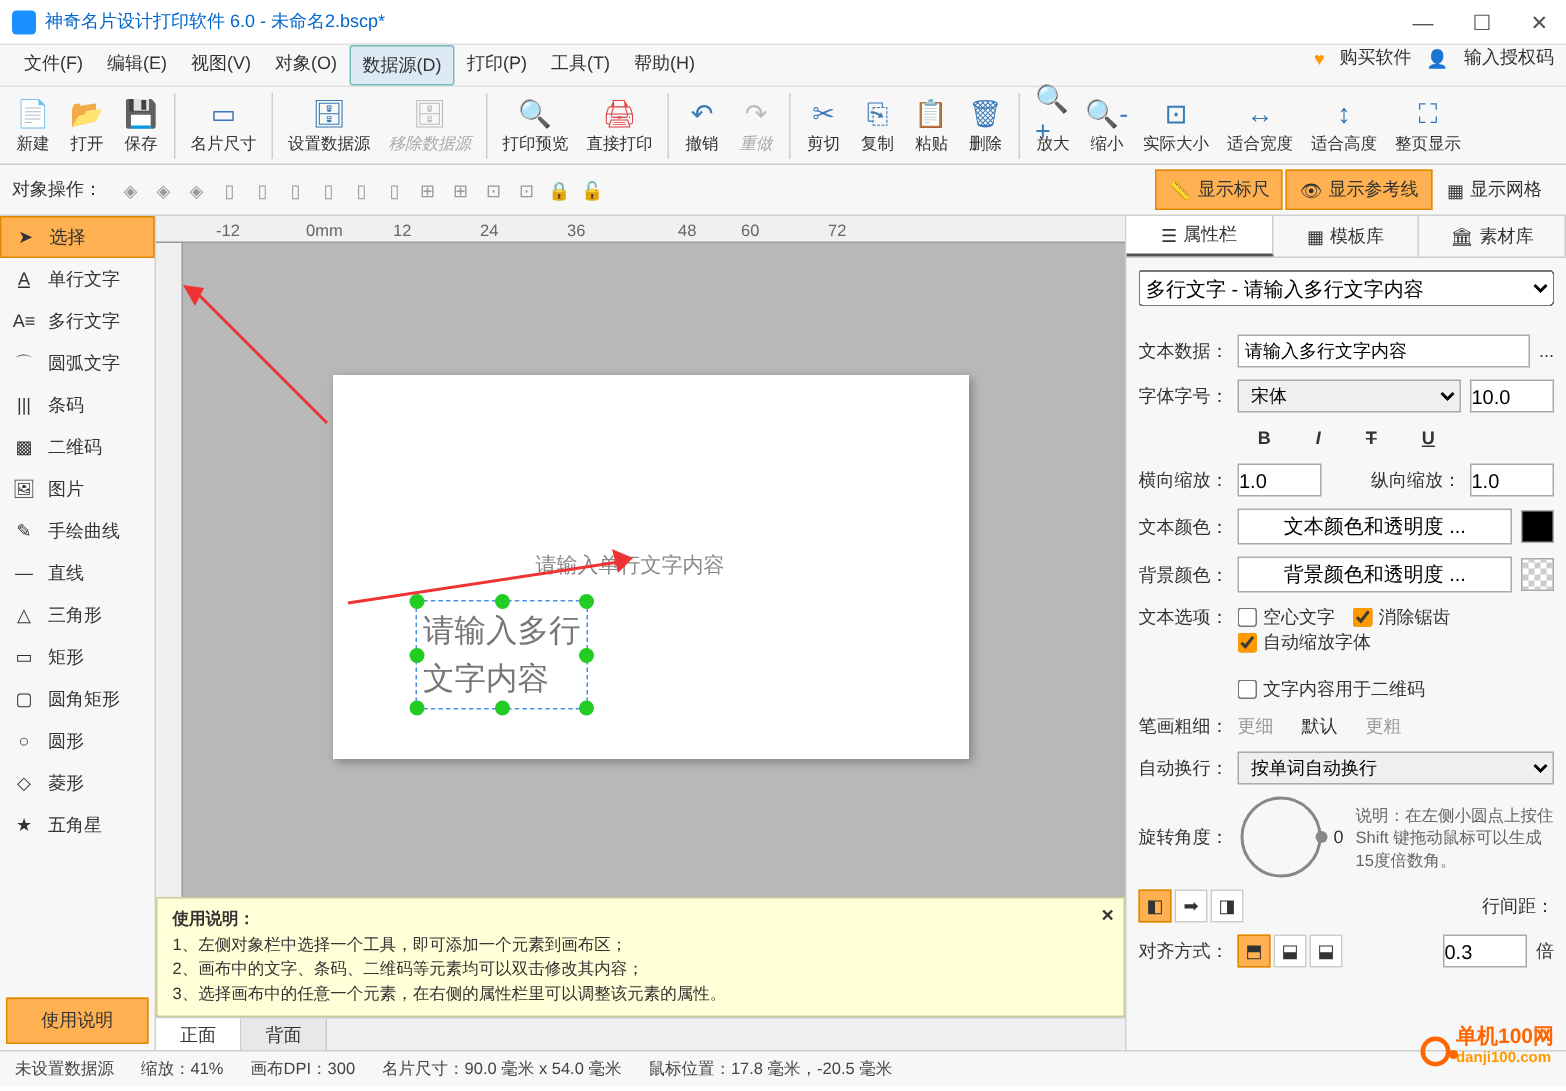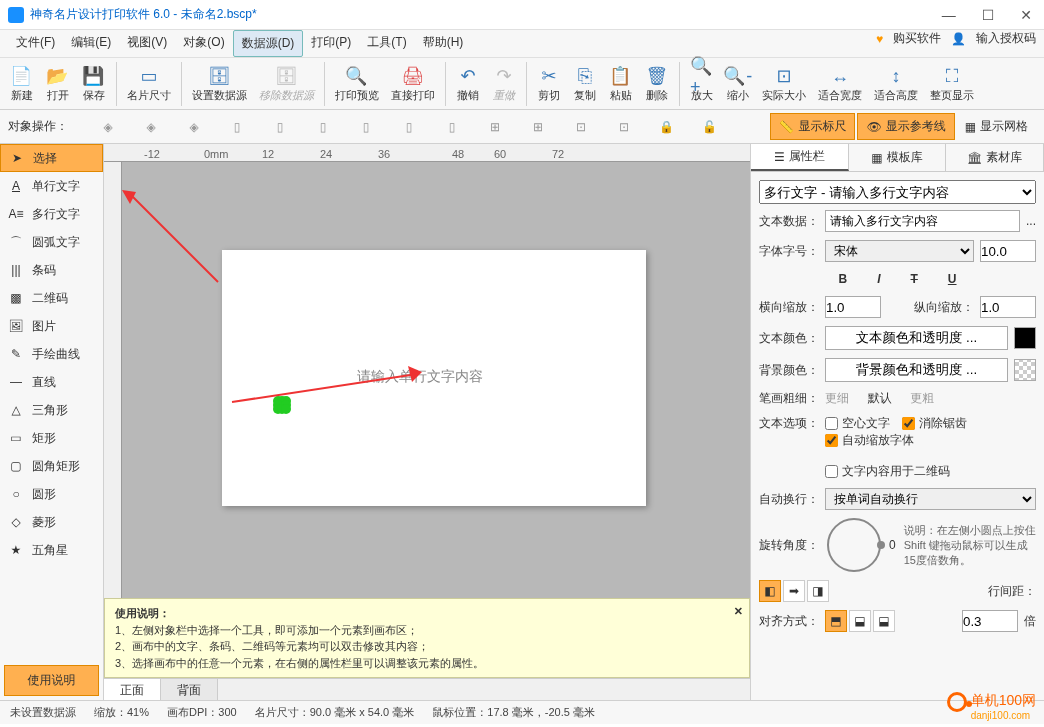--- a/index.html
+++ b/index.html
@@ -18,21 +18,21 @@
 .menubar .heart { color: #f90; }
 .menubar .usericon { color: #3a7ab8; }
 
 .maintoolbar { height: 52px; background: #f7f7f7; border-bottom: 1px solid #d0d0d0; display: flex; align-items: center; padding: 0 4px; }
 .mtbtn { display: flex; flex-direction: column; align-items: center; justify-content: center; padding: 2px 6px; cursor: pointer; min-width: 30px; }
 .mtbtn .gicon { width: 24px; height: 24px; display: flex; align-items: center; justify-content: center; font-size: 18px; }
 .mtbtn .glabel { font-size: 11px; color: #333; }
 .mtbtn.disabled .glabel { color: #aaa; font-style: italic; }
 .sep { width: 1px; height: 44px; background: #d0d0d0; margin: 0 4px; }
 
-.objbar { height: 34px; background: #f7f7f7; border-bottom: 1px solid #d0d0d0; display: flex; align-items: center; padding: 0 8px; gap: 21px; }
+.objbar { height: 34px; background: #f7f7f7; border-bottom: 1px solid #d0d0d0; display: flex; align-items: center; padding: 0 8px; gap: 0; }
 .objbar .label { margin-right: 8px; }
 .objbar .tb { width: 22px; height: 22px; display: flex; align-items: center; justify-content: center; color: #999; cursor: pointer; }
 .objbar .right { margin-left: auto; display: flex; gap: 2px; align-items: center; }
 .togglebtn { background: #ffb050; border: 1px solid #e08800; padding: 4px 8px; display: flex; align-items: center; gap: 4px; cursor: pointer; }
 .gridbtn { padding: 4px 8px; display: flex; align-items: center; gap: 4px; cursor: pointer; }
 
 .workarea { display: flex; height: 556px; }
 .leftpanel { width: 104px; background: #f7f7f7; border-right: 1px solid #d0d0d0; display: flex; flex-direction: column; }
 .tool { height: 28px; display: flex; align-items: center; padding: 0 8px; gap: 8px; cursor: pointer; }
 .tool.selected { background: #ffb050; border: 1px solid #e08800; }
@@ -77,21 +77,21 @@
 .chk { display: flex; align-items: center; gap: 4px; }
 .chk input { accent-color: #f90; }
 .rotarea { display: flex; align-items: center; gap: 8px; margin: 8px 0; }
 .dial { width: 54px; height: 54px; border: 2px solid #888; border-radius: 50%; position: relative; }
 .dial .dot { width: 8px; height: 8px; background: #888; border-radius: 50%; position: absolute; right: -6px; top: 50%; margin-top: -4px; }
 .alignbtns { display: flex; gap: 2px; }
 .alignbtns .ab { width: 22px; height: 22px; border: 1px solid #ccc; background: #fff; display: flex; align-items: center; justify-content: center; cursor: pointer; }
 .alignbtns .ab.active { background: #ffb050; border-color: #e08800; }
 
 .statusbar { height: 24px; background: #f7f7f7; border-top: 1px solid #d0d0d0; display: flex; align-items: center; padding: 0 10px; gap: 18px; font-size: 11px; color: #444; }
-.watermark { position: absolute; right: 8px; bottom: 6px; color: #f60; font-size: 14px; font-weight: normal; display: flex; align-items: flex-start; gap: 4px; }
+.watermark { position: absolute; right: 8px; bottom: 16px; color: #f60; font-size: 14px; font-weight: bold; display: flex; align-items: flex-end; gap: 4px; }
 .watermark .logo { width: 20px; height: 20px; border: 3px solid #f60; border-radius: 50%; position: relative; }
 .watermark .logo::after { content: ""; width: 6px; height: 6px; background: #f60; border-radius: 50%; position: absolute; right: -8px; top: 6px; }
 </style>
 </head>
 <body>
 
 <div class="titlebar">
   <div class="icon"></div>
   <div class="title">神奇名片设计打印软件 6.0 - 未命名2.bscp*</div>
   <div class="winbtns">
@@ -317,20 +317,21 @@
       <span class="tick" style="left:274px">36</span>
       <span class="tick" style="left:348px">48</span>
       <span class="tick" style="left:390px">60</span>
       <span class="tick" style="left:448px">72</span>
     </div>
     <div class="vruler"></div>
     <div class="canvas-holder">
       <div class="card">
         <div class="singleline">请输入单行文字内容</div>
         <div class="multiline-sel">
+          <div class="txt"><span>请输入多行</span><br><span>文字内容</span></div>
           <div class="handle h1"></div>
           <div class="handle h2"></div>
           <div class="handle h3"></div>
           <div class="handle h4"></div>
           <div class="handle h5"></div>
           <div class="handle h6"></div>
           <div class="handle h7"></div>
           <div class="handle h8"></div>
         </div>
       </div>
@@ -367,21 +368,21 @@
       <div class="rtab">
           <span>▦</span>
           <span>模板库</span>
         </div>
       <div class="rtab">
           <span>🏛</span>
           <span>素材库</span>
         </div>
     </div>
     <div class="rcontent">
-      <select style="width:100%;margin-bottom:6px;height:24px"><option>多行文字 - 请输入多行文字内容</option></select>
+      <select style="width:100%;margin-bottom:19px;height:24px"><option>多行文字 - 请输入多行文字内容</option></select>
 
       <div class="field">
           <span class="flabel">文本数据：</span>
           <input type="text" value="请输入多行文字内容" style="">
           <span style="cursor:pointer">...</span>
         </div>
 
       <div class="field">
           <span class="flabel">字体字号：</span>
           <select><option>宋体</option></select>
@@ -406,26 +407,20 @@
       <div class="field">
           <span class="flabel">文本颜色：</span>
           <button class="colorbtn">文本颜色和透明度 ...</button>
           <div class="swatch" style="background:#000"></div>
         </div>
       <div class="field">
           <span class="flabel">背景颜色：</span>
           <button class="colorbtn">背景颜色和透明度 ...</button>
           <div class="swatch" style="background:repeating-conic-gradient(#ccc 0 25%,#fff 0 50%) 0/8px 8px"></div>
         </div>
-
-      <div class="field"><span class="flabel">笔画粗细：</span>
-        <span style="color:#999;cursor:pointer">更细</span>&nbsp;&nbsp;
-        <span style="cursor:pointer">默认</span>&nbsp;&nbsp;
-        <span style="color:#999;cursor:pointer">更粗</span>
-      </div>
 
       <div class="field" style="align-items:flex-start">
           <span class="flabel">文本选项：</span>
         <div style="flex:1">
           <div style="display:flex;gap:12px">
             <label class="chk">
                 <input type="checkbox" style="">
                 <span>空心文字</span>
               </label>
             <label class="chk">
@@ -437,20 +432,26 @@
               <input type="checkbox" checked="" style="">
               <span>自动缩放字体</span>
             </label><br>
           <label class="chk">
               <input type="checkbox" style="">
               <span>文字内容用于二维码</span>
             </label>
         </div>
       </div>
 
+      <div class="field"><span class="flabel">笔画粗细：</span>
+        <span style="color:#999;cursor:pointer">更细</span>&nbsp;&nbsp;
+        <span style="cursor:pointer">默认</span>&nbsp;&nbsp;
+        <span style="color:#999;cursor:pointer">更粗</span>
+      </div>
+
       <div class="field">
           <span class="flabel">自动换行：</span>
           <select><option>按单词自动换行</option></select>
         </div>
 
       <div class="rotarea">
         <span class="flabel">旋转角度：</span>
         <div class="dial">
             <div class="dot"></div>
           </div>

